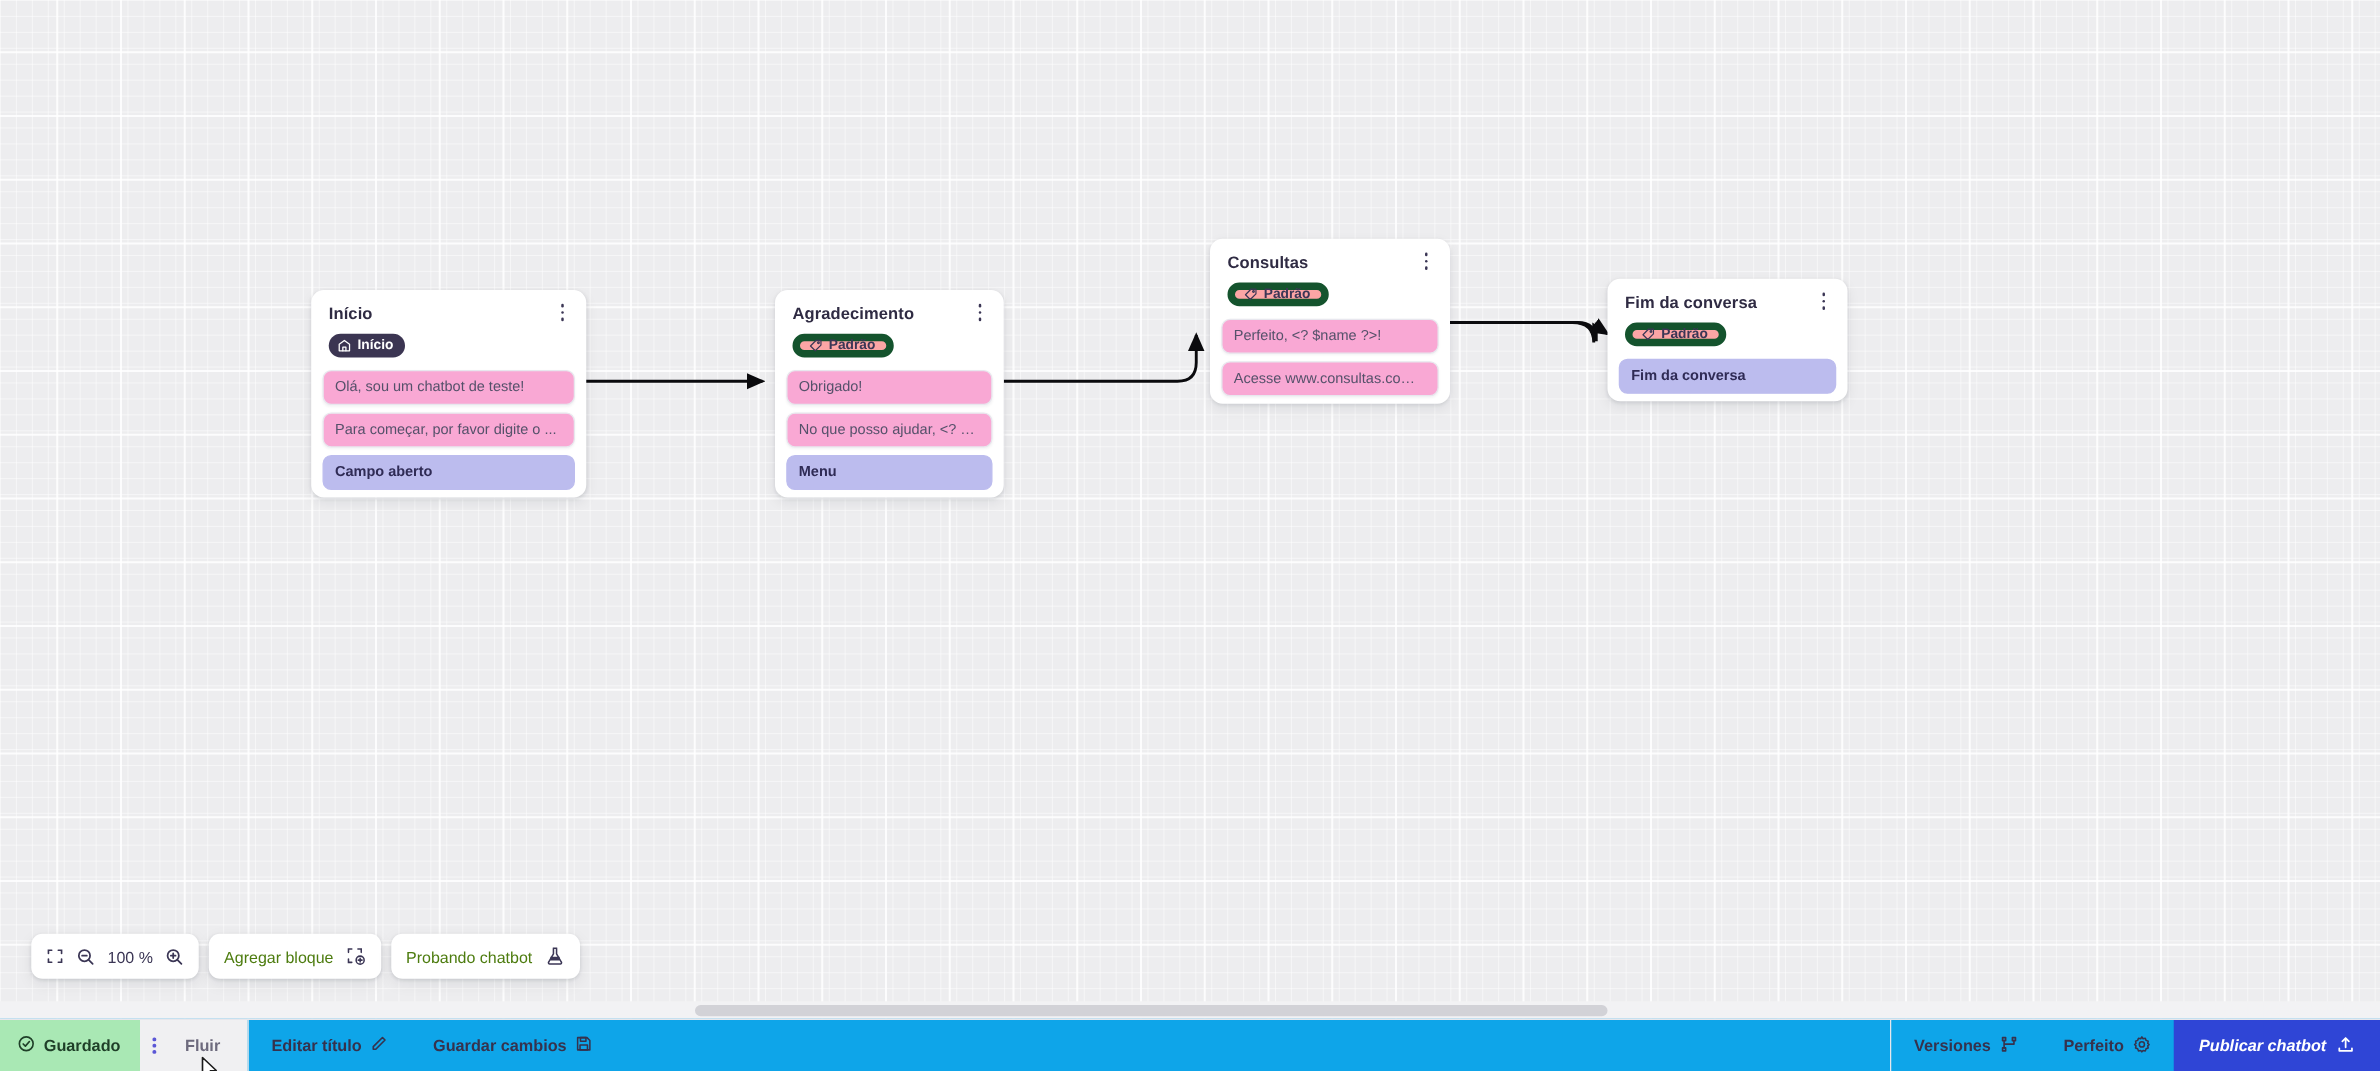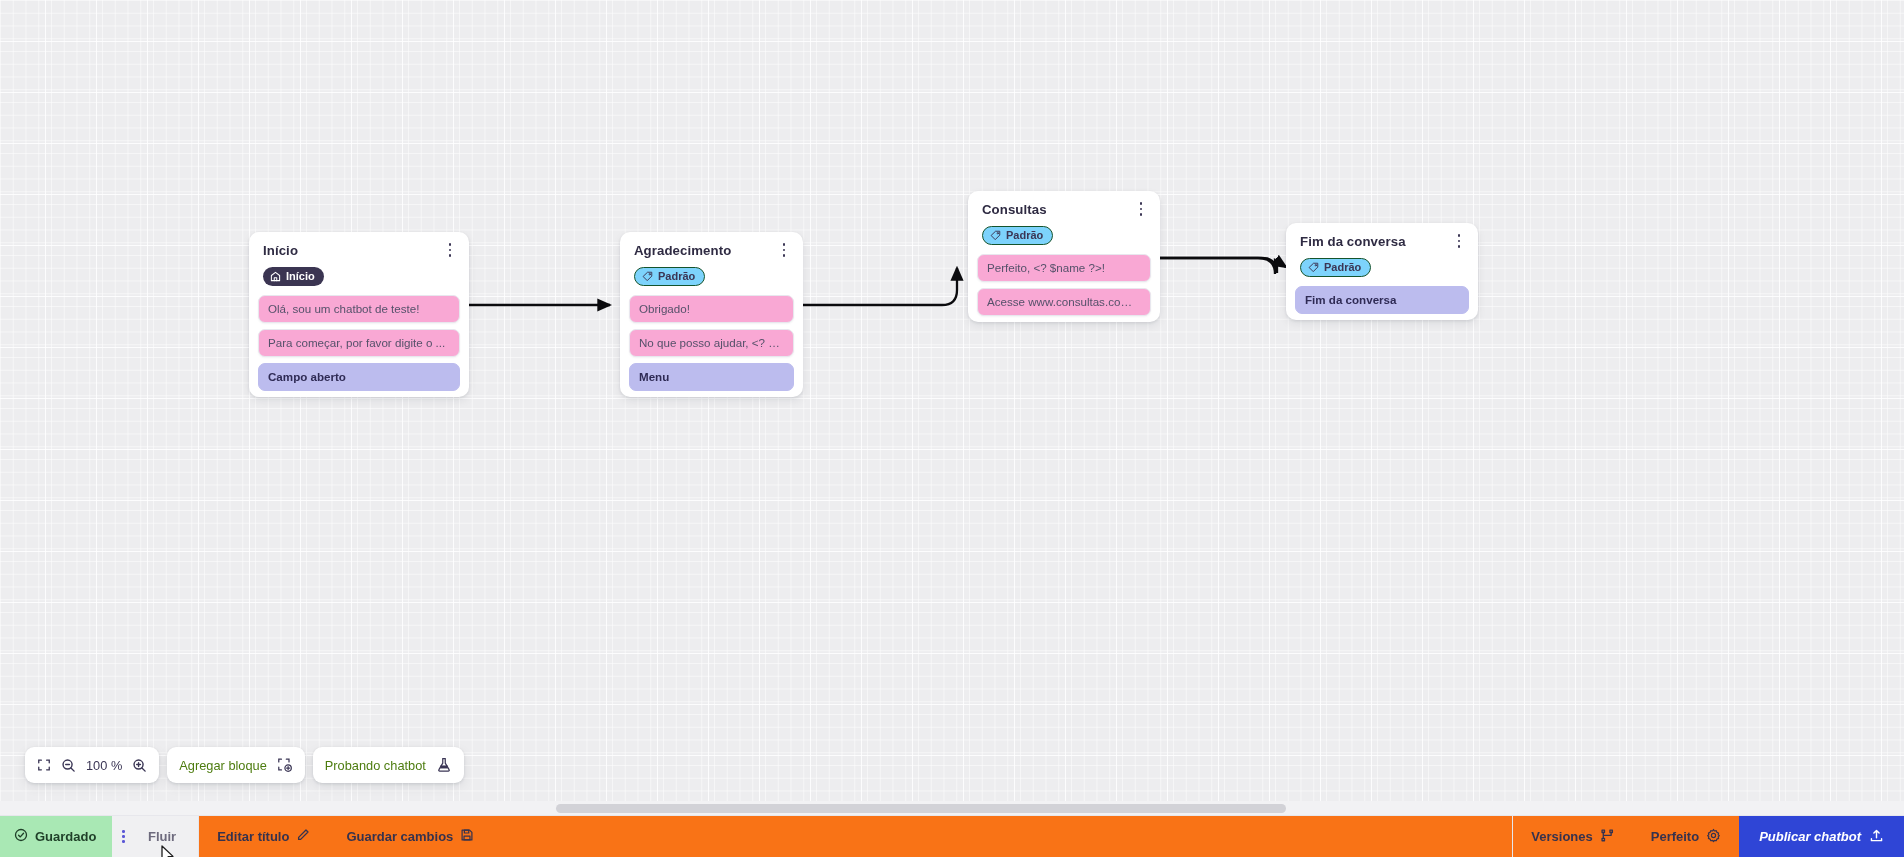--- a/index.html
+++ b/index.html
@@ -68,21 +68,21 @@
   .badge {
     display:inline-flex; align-items:center; gap:5px;
     height: 19px;
     padding: 0 9px 0 7px;
     border-radius: 10px;
     font-size: 11px;
     font-weight: 700;
     line-height: 1;
   }
   .badge.start { background:#3b3552; color:#ffffff; }
-  .badge.default { background:#7dd3fc; color:#3b3655; border:1px solid #14532d; }
+  .badge.default { background:#fca5a5; color:#3b3655; border:6px solid #14532d; }
   .badge svg { display:block; }
 
   .node-body { padding: 0 9px; display:flex; flex-direction:column; gap:6px; }
   .msg {
     background: #f9a8d4;
     border: 1px solid #e8e7ee;
     border-radius: 7px;
     padding: 6px 9px;
     font-size: 11.6px;
     color: #55516a;
@@ -137,21 +137,21 @@
     top:3px; height:9px;
     left:556px; width:730px;
     background:#d2d2d7;
     border-radius:5px;
   }
 
   
   #bottombar {
     position:absolute;
     left:0; bottom:0; width:1904px; height:42px;
-    background:#f97316;
+    background:#0ea5e9;
     border-top:1px solid #e7e7ec;
     display:flex; align-items:stretch;
     z-index:30;
     font-size:13px;
   }
   .bb-item {
     display:flex; align-items:center; gap:7px;
     padding: 0 18px;
     color:#36324d;
     font-weight:700;

